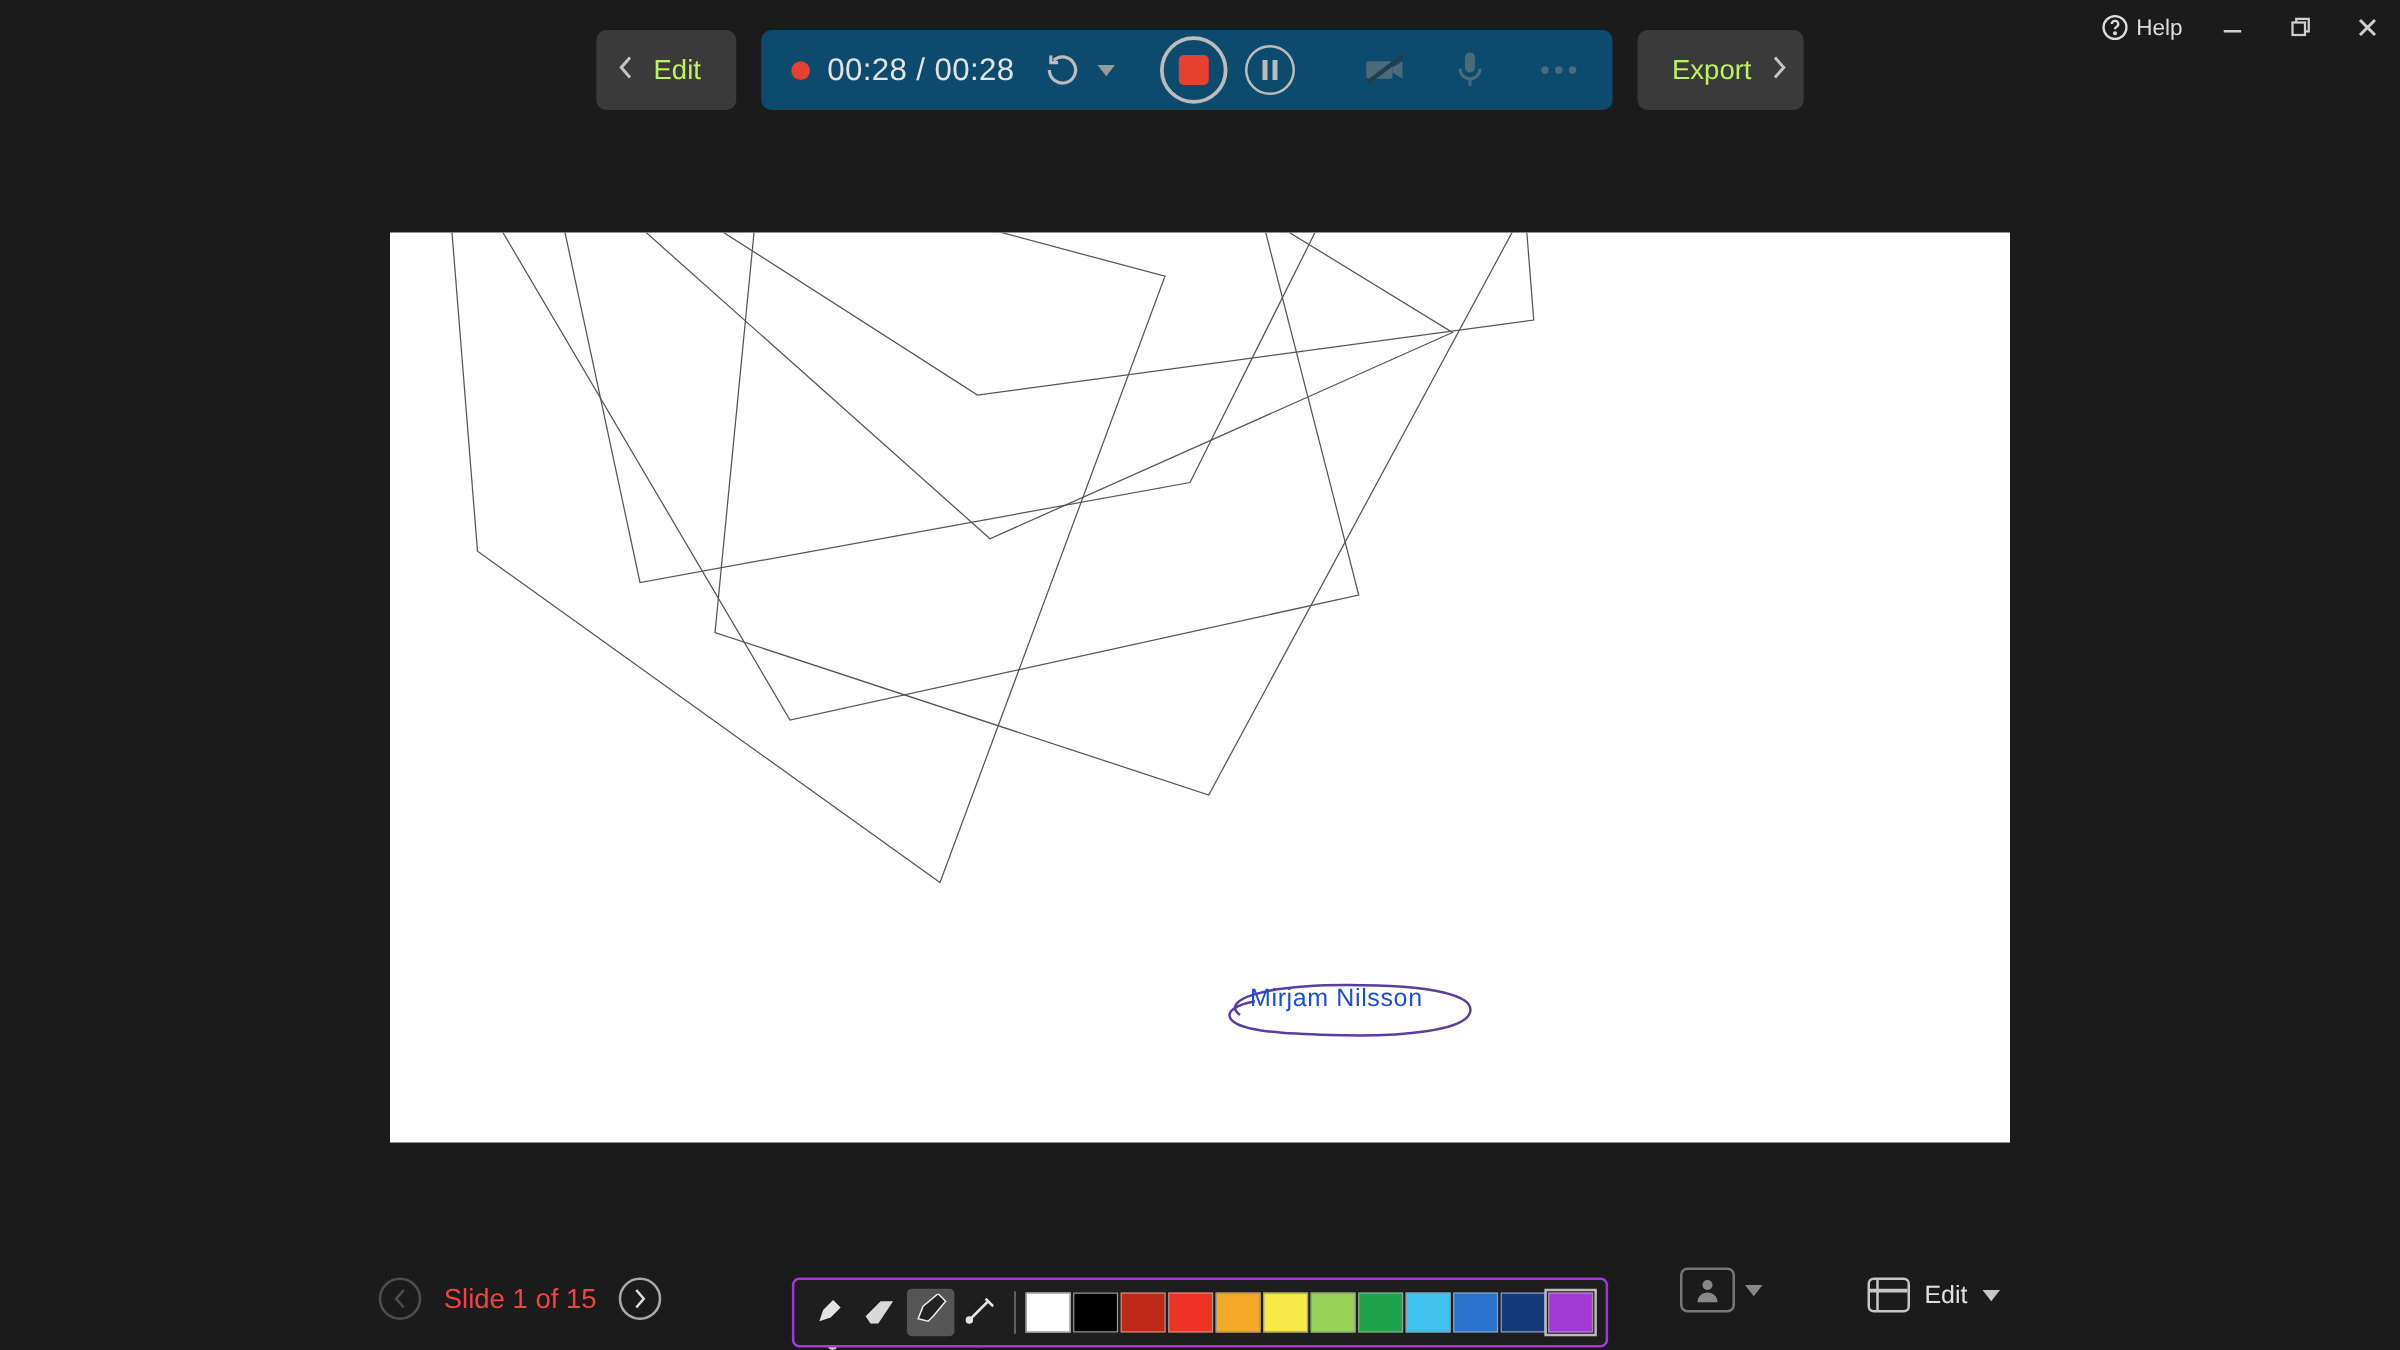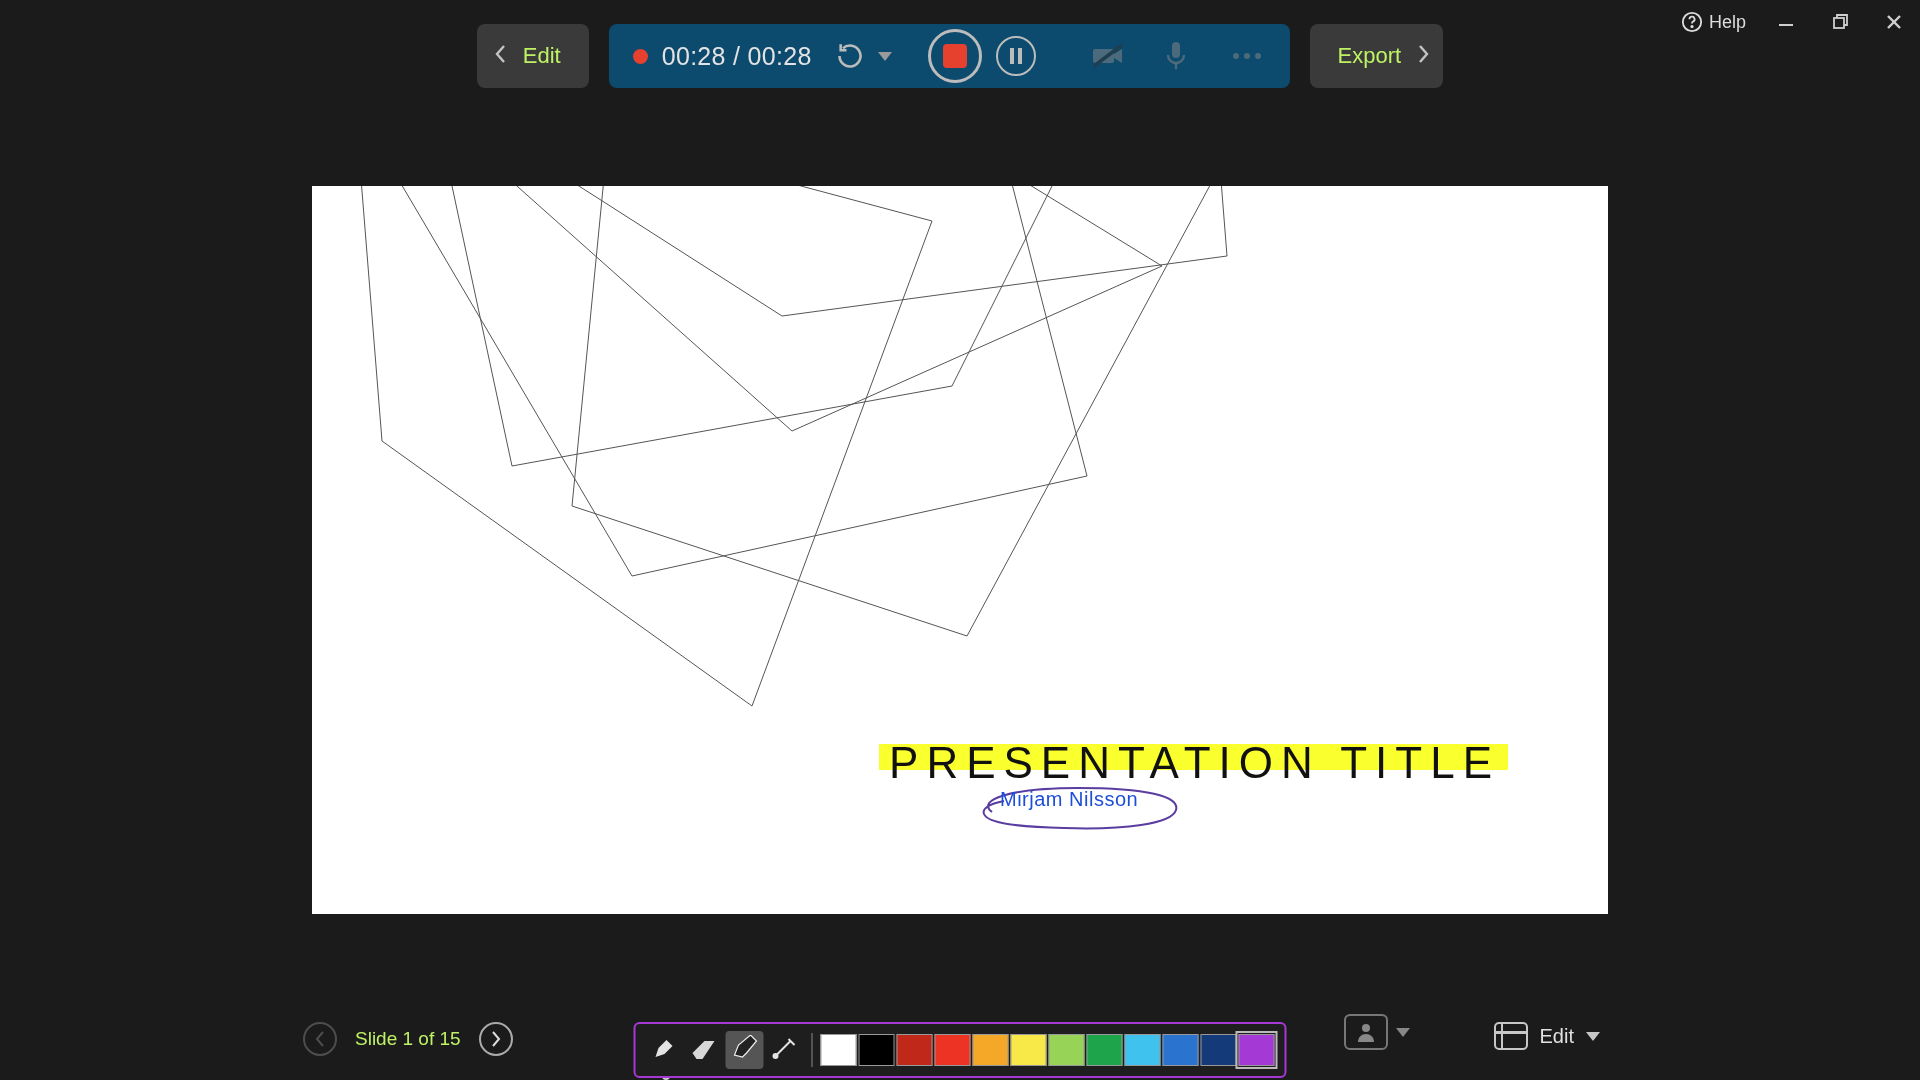--- a/index.html
+++ b/index.html
@@ -36,21 +36,21 @@
 .title-hl span { position: relative; font-size: 44px; font-weight: 400; letter-spacing: 8px; color: #111; z-index: 1; font-family: "Segoe UI", Arial, sans-serif; }
 .author-wrap { position: absolute; top: 602px; left: 688px; }
 .author-wrap svg { position: absolute; top: -6px; left: -26px; }
 .author { font-size: 20px; color: #1d4ed8; letter-spacing: .5px; position: relative; }
 
 
 .bottombar { position: absolute; bottom: 30px; left: 0; right: 0; display: flex; align-items: center; }
 .slide-nav { position: absolute; left: 303px; display: flex; align-items: center; gap: 18px; bottom: -6px; }
 .nav-circ { width: 34px; height: 34px; border: 2px solid #aaa; border-radius: 50%; display: flex; align-items: center; justify-content: center; cursor: pointer; }
 .nav-circ.disabled { opacity: .35; cursor: default; }
-.slide-ind { font-size: 19px; color: #bef264; }
+.slide-ind { font-size: 22px; color: #ef4444; }
 .progress-track { position: absolute; left: 362px; bottom: -22px; width: 119px; height: 3px; background: #444; }
 .progress-knob { position: absolute; left: -3px; top: -3px; width: 8px; height: 8px; background:#ccc; border-radius:50%; }
 
 .ink-toolbar { position: absolute; left: 50%; transform: translateX(-50%); border: 2px solid #a539d6; border-radius: 6px; padding: 7px 10px; display: flex; align-items: center; gap: 2px; background: #1e1e1e; }
 .tool { width: 38px; height: 38px; display: flex; align-items: center; justify-content: center; cursor: pointer; border-radius: 4px; }
 .tool.sel { background: #555; }
 .divider { width: 1px; height: 34px; background: #888; margin: 0 6px; }
 .swatch { width: 36px; height: 32px; border: 1px solid #999; cursor: pointer; }
 .swatch.sel { outline: 2px solid #bbb; outline-offset: 1px; }
 
@@ -160,23 +160,20 @@
 
 <div class="slide-wrap">
   <svg class="deco" width="1296" height="728" viewBox="0 0 1296 728" fill="none" stroke="#555" stroke-width="1">
     <polygon points="55,-60 680,-80 775,290 320,390"></polygon>
     <polygon points="110,-140 760,-40 640,200 200,280"></polygon>
     <polygon points="220,-30 900,-120 915,70 470,130"></polygon>
     <polygon points="40,-120 620,35 440,520 70,255"></polygon>
     <polygon points="300,-90 930,-60 655,450 260,320"></polygon>
     <polygon points="160,-40 540,-110 850,80 480,245"></polygon>
   </svg>
-  <div class="title-block">
-    <div class="title-hl"><span>PRESENTATION TITLE</span></div>
-  </div>
   <div class="author-wrap">
     <svg width="210" height="54" viewBox="0 0 210 54" fill="none" stroke="#5a3da0" stroke-width="2">
       <path d="M18 30 C 2 18, 36 6, 104 6 C 172 6, 206 14, 202 28 C 198 42, 150 48, 90 46 C 46 45, 14 42, 10 32 C 8 27, 14 22, 30 19"></path>
     </svg>
     <span class="author">Mirjam Nilsson</span>
   </div>
 </div>
 
 <div class="bottombar">
   <div class="slide-nav">

